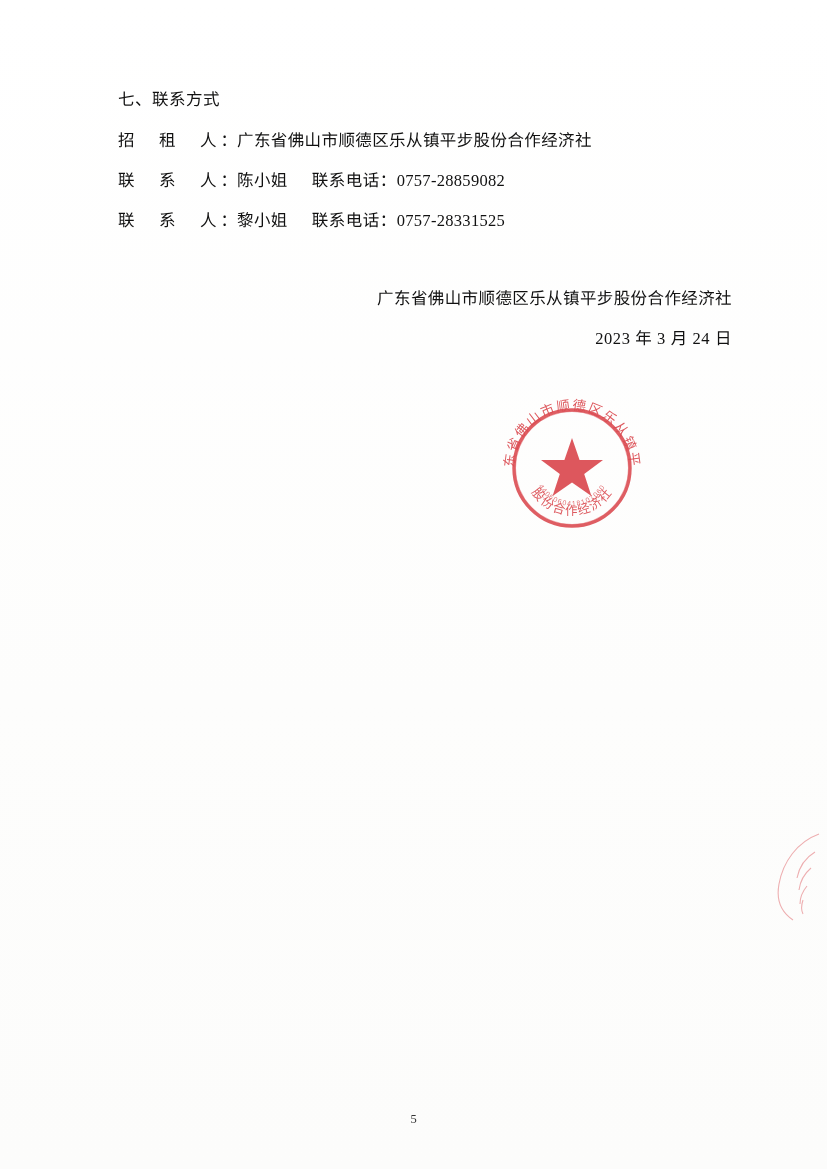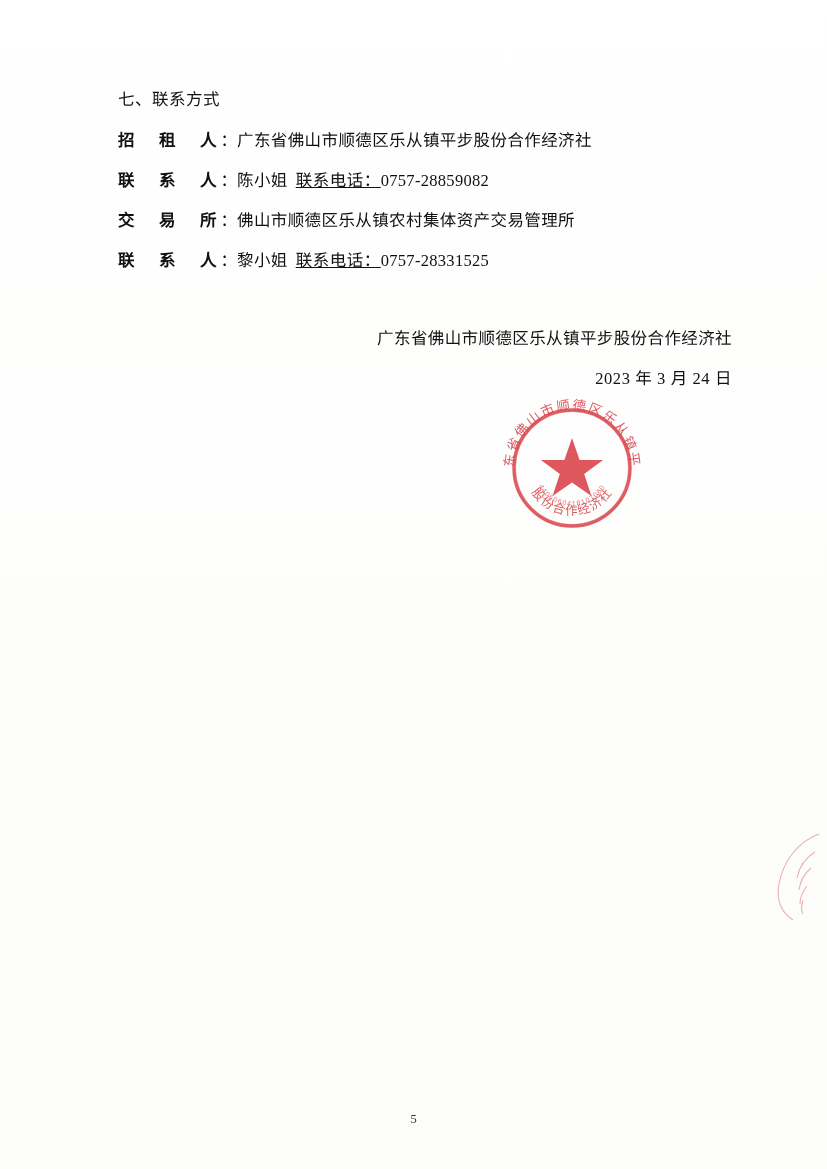--- a/index.html
+++ b/index.html
@@ -49,35 +49,33 @@
     font-size: 16.5px;
     line-height: 1.45;
     margin-bottom: 16px;
     white-space: nowrap;
     color: #111;
   }
 
   .lbl {
     display: inline-block;
     letter-spacing: 4px;
-    font-weight: bold;
   }
   .lbl.wide {
     letter-spacing: 0.5px;
   }
   .colon {
     letter-spacing: 0;
   }
   .val {
     letter-spacing: 0.4px;
   }
   .tel-label {
     letter-spacing: 0.5px;
-    margin-left: 8px;
-    text-decoration: underline;
+    margin-left: 24px;
   }
   .tel-num {
     font-family: Liberation Serif, serif;
     letter-spacing: 0.3px;
   }
 
   .signature-block {
     margin-top: 52px;
     text-align: right;
     padding-right: 6px;
@@ -141,23 +139,20 @@
     <div class="section-title">七、联系方式</div>
 
     <div class="info-line">
       <span class="lbl">招　租　人</span><span class="colon">：</span><span class="val">广东省佛山市顺德区乐从镇平步股份合作经济社</span>
     </div>
 
     <div class="info-line">
       <span class="lbl">联　系　人</span><span class="colon">：</span><span class="val">陈小姐</span><span class="tel-label">联系电话：</span><span class="tel-num">0757-28859082</span>
     </div>
 
-    <div class="info-line">
-      <span class="lbl">交　易　所</span><span class="colon">：</span><span class="val">佛山市顺德区乐从镇农村集体资产交易管理所</span>
-    </div>
 
     <div class="info-line">
       <span class="lbl">联　系　人</span><span class="colon">：</span><span class="val">黎小姐</span><span class="tel-label">联系电话：</span><span class="tel-num">0757-28331525</span>
     </div>
 
 
 
     <div class="signature-block">
       <div class="sign-org">广东省佛山市顺德区乐从镇平步股份合作经济社</div>
       <div class="sign-date">2023 年 3 月 24 日</div>

